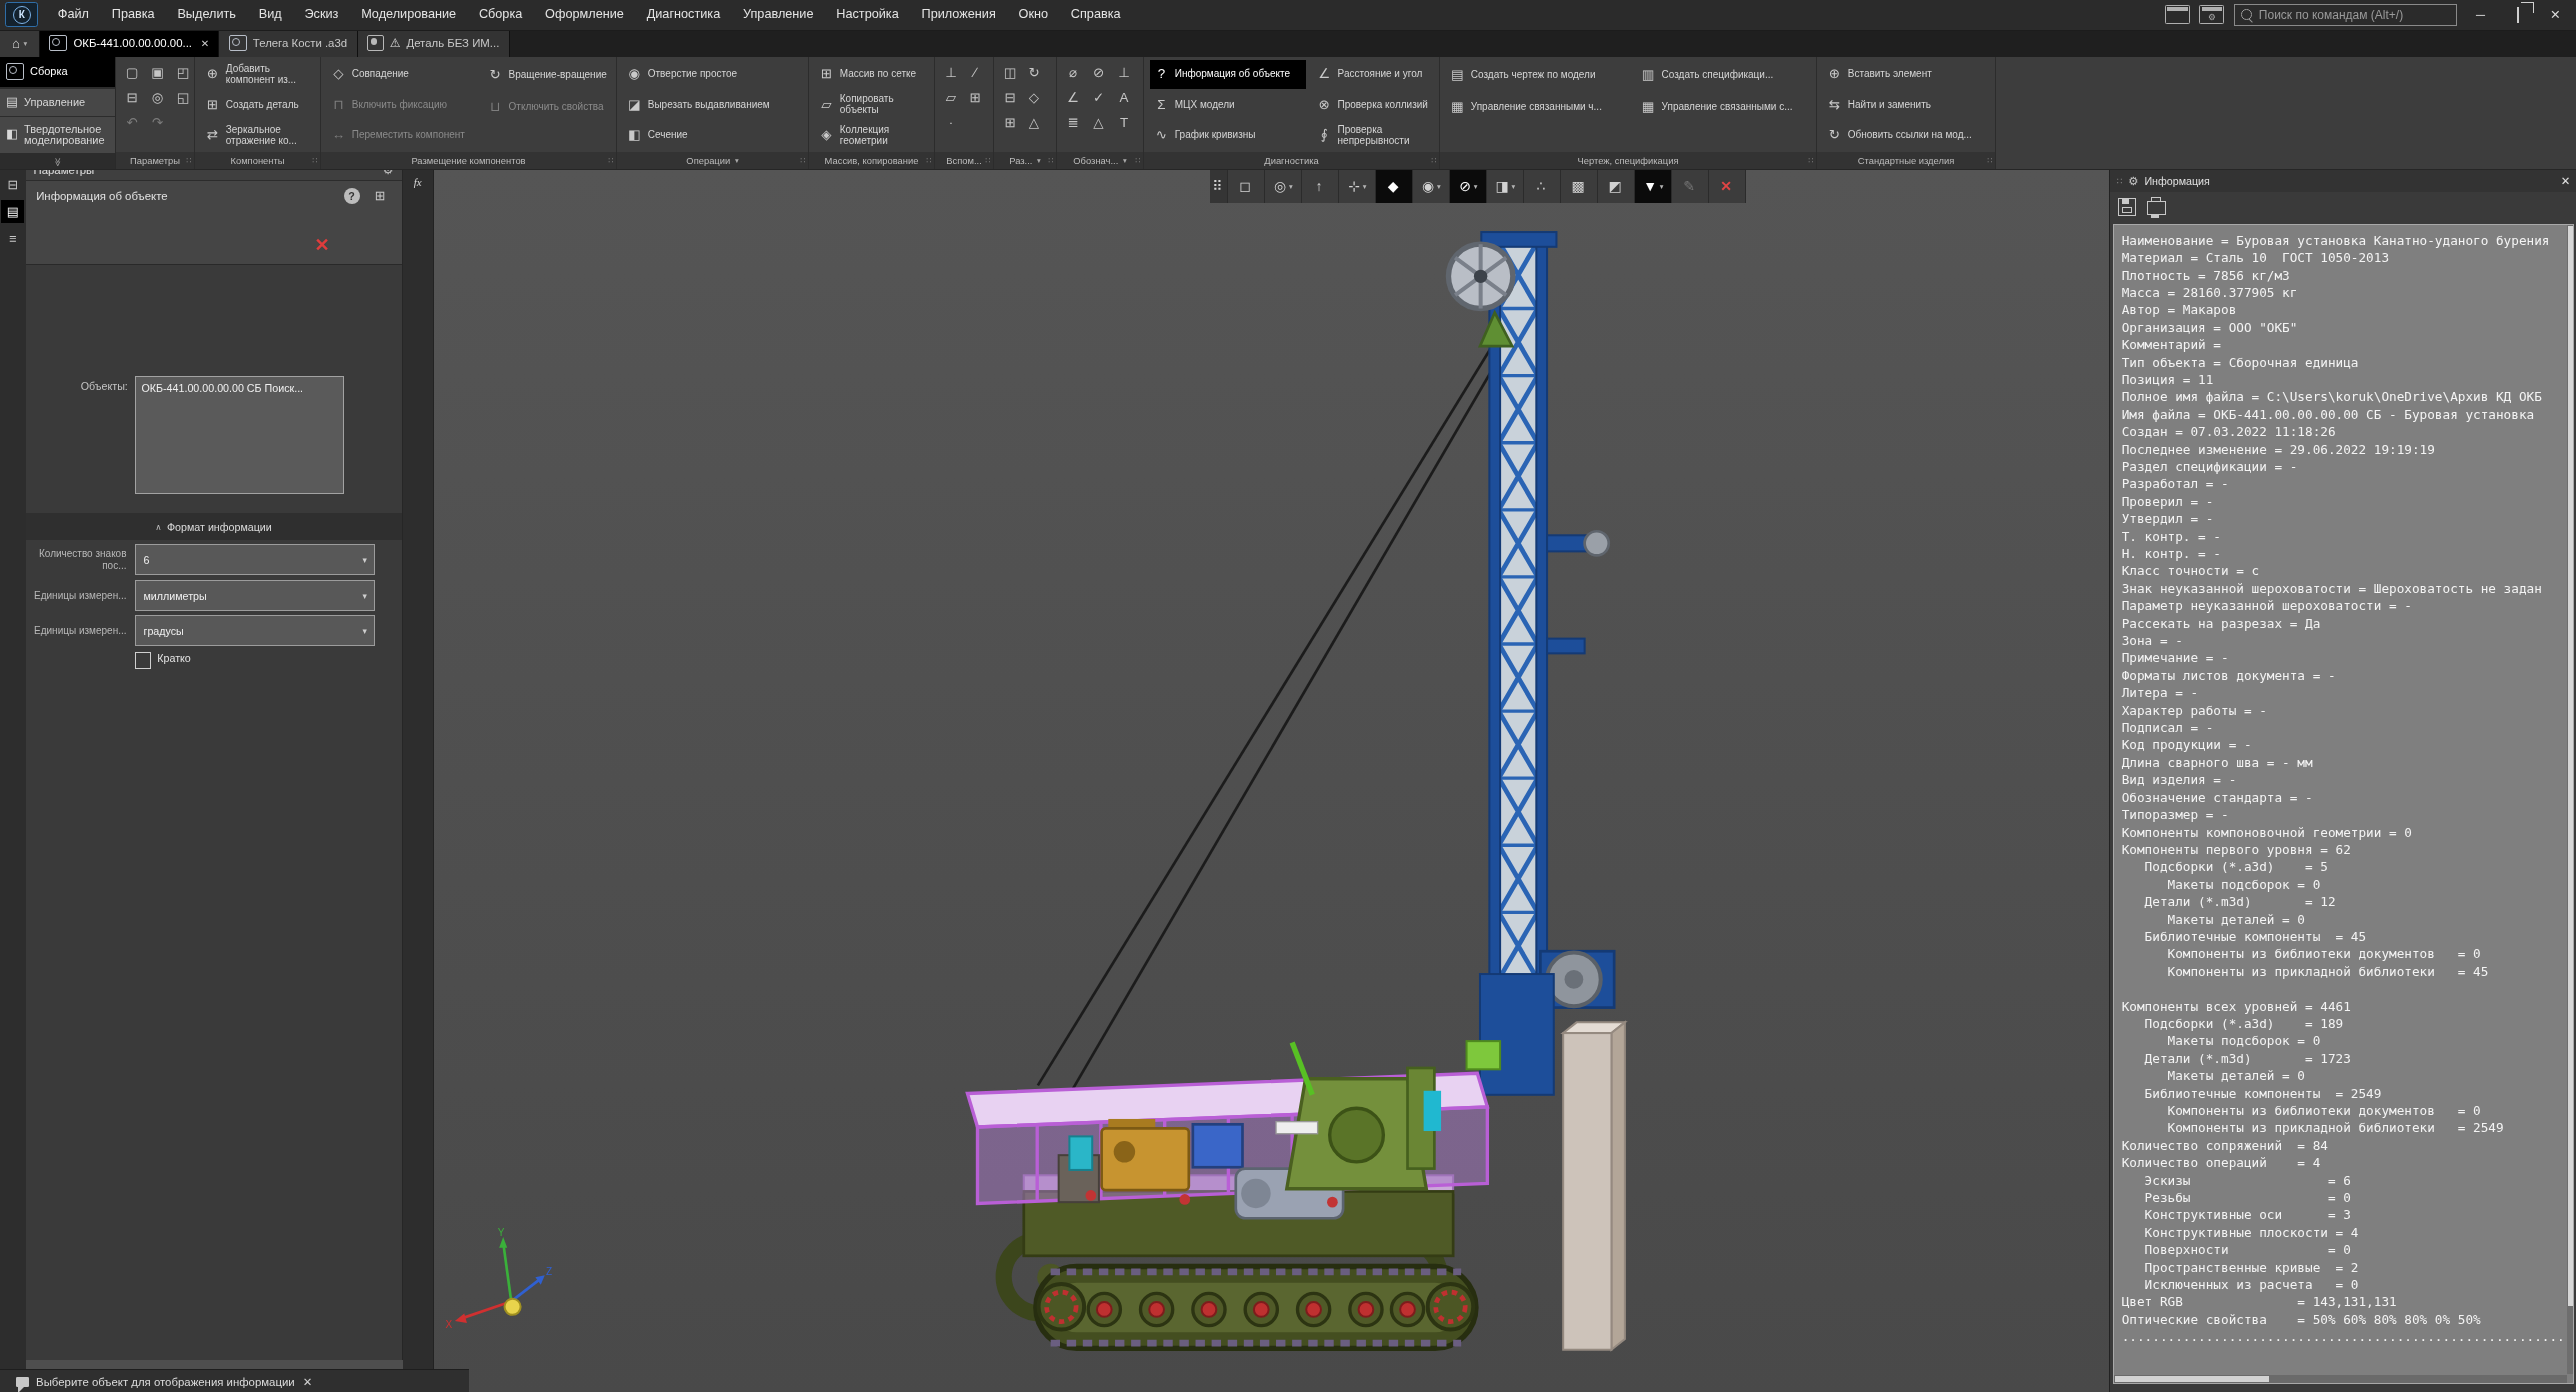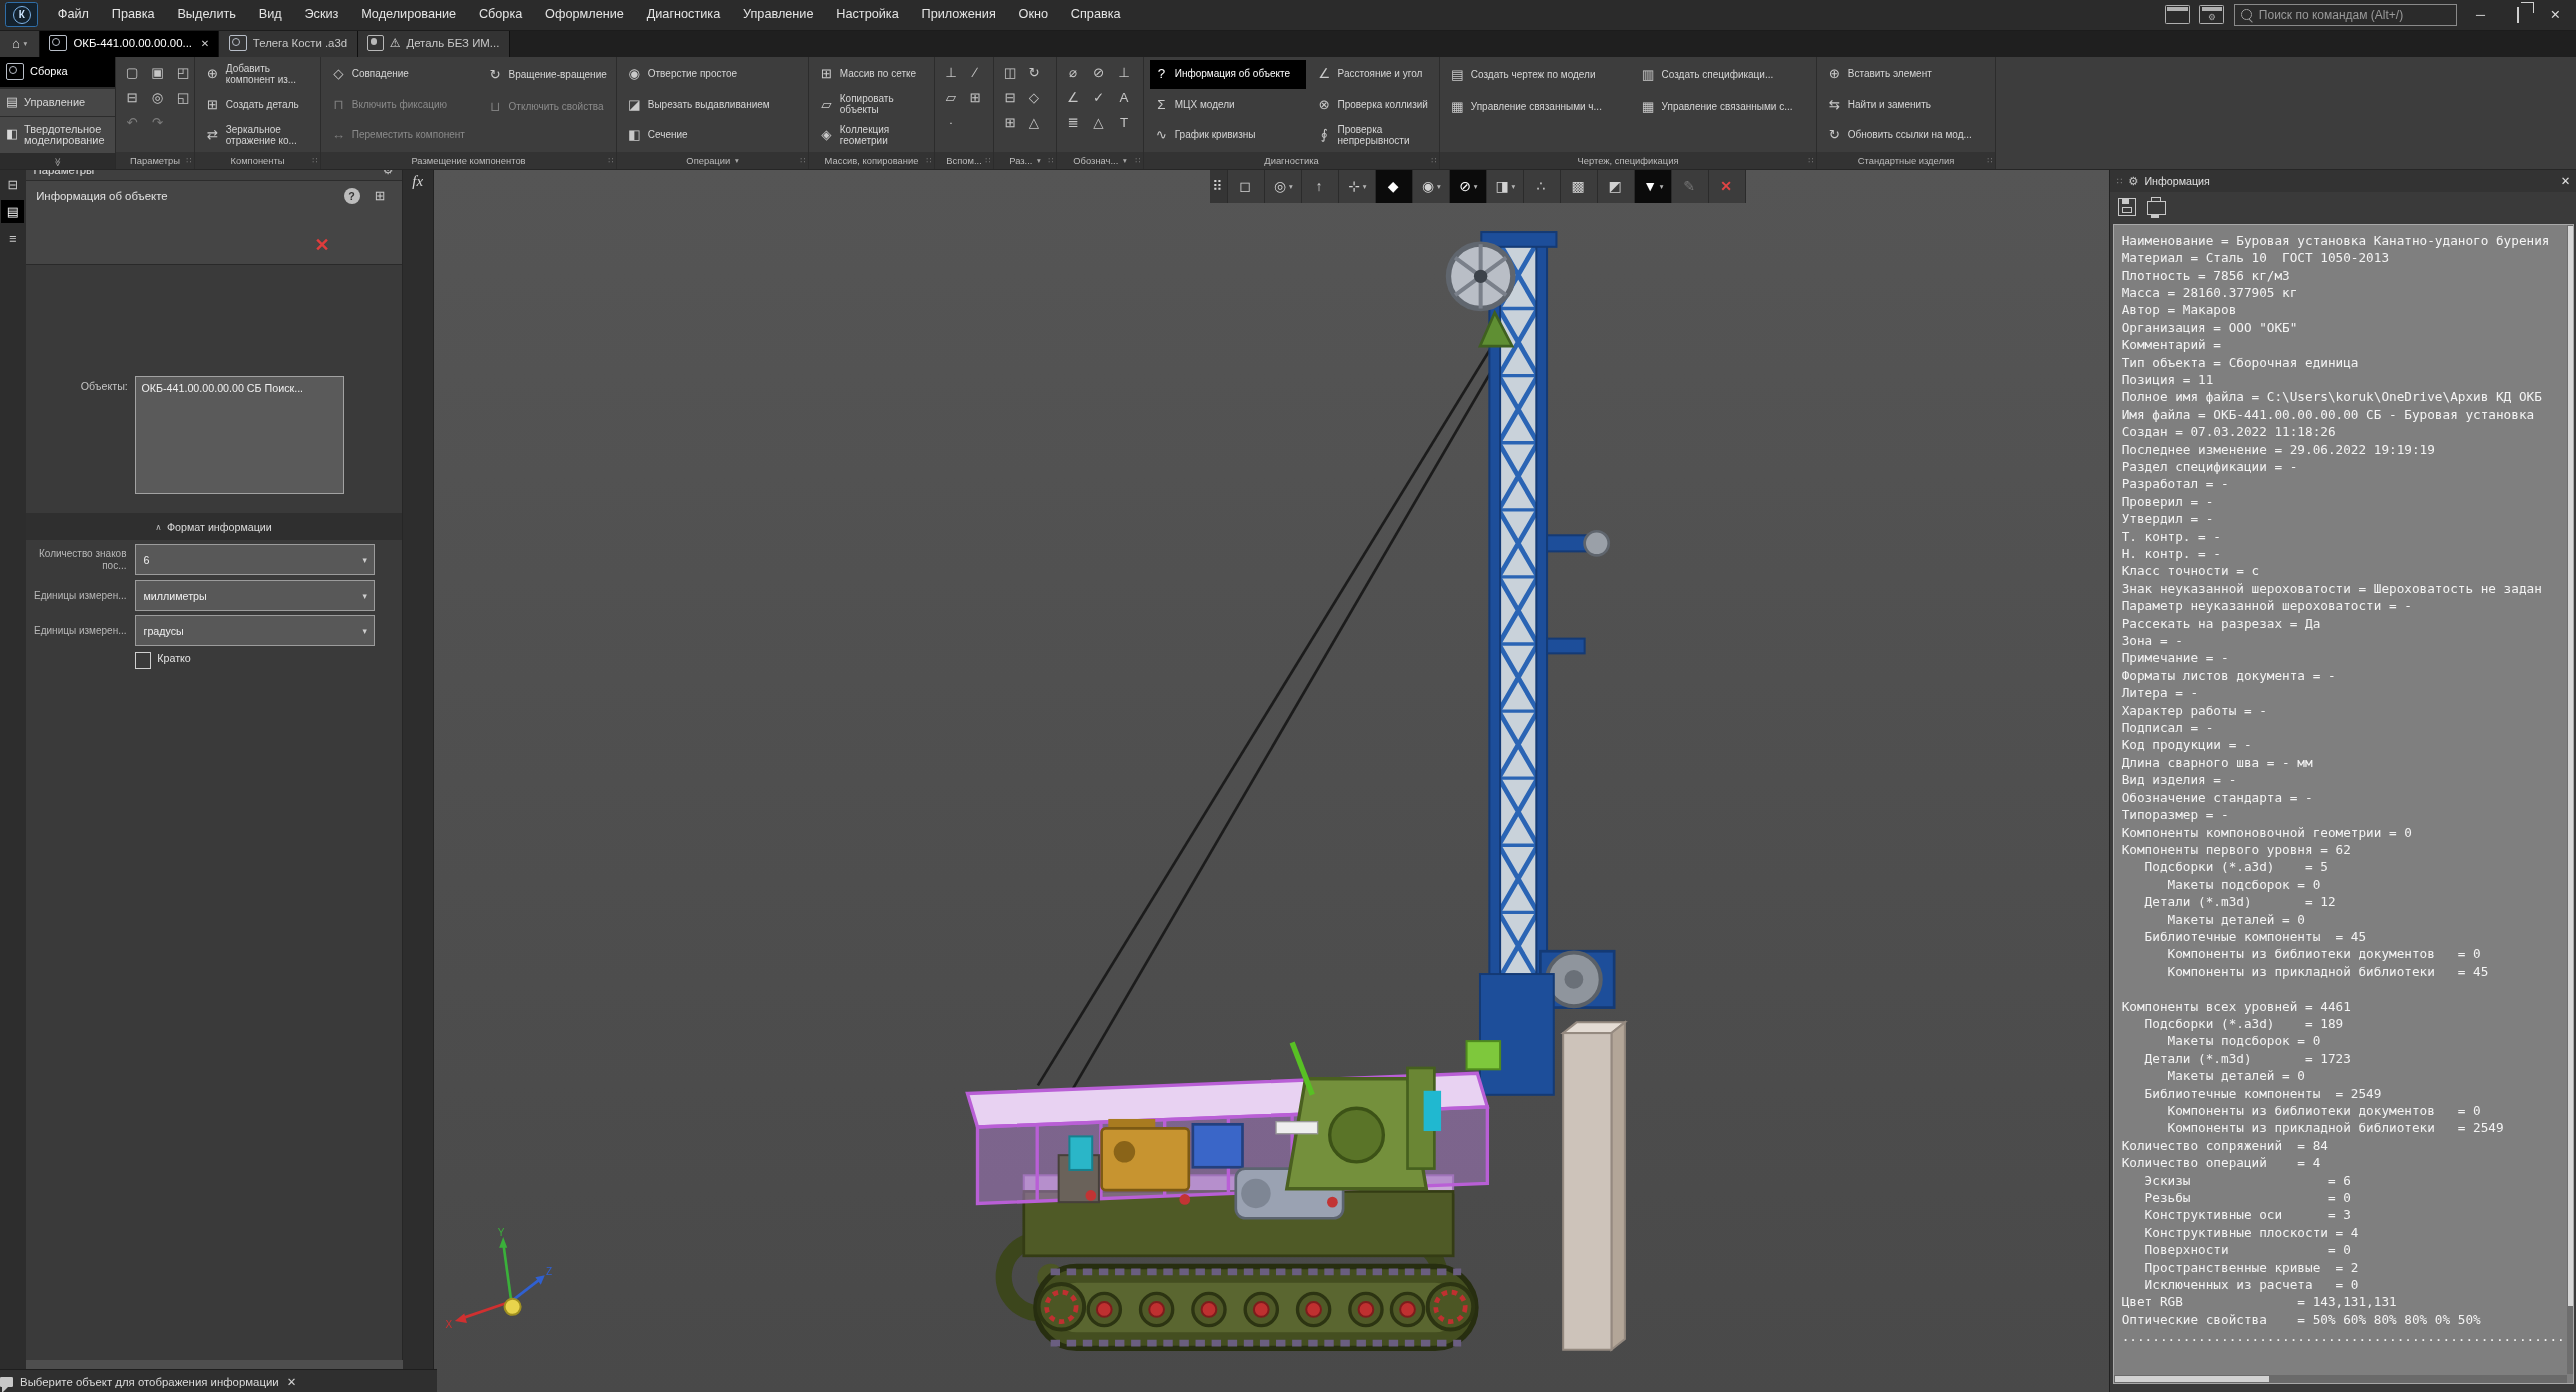--- a/index.html
+++ b/index.html
@@ -79,22 +79,22 @@
   .obj-label{position:absolute;left:1.3px;top:115px;width:101px;text-align:right;padding-right:6.7px;font-size:10.7px;color:#c4c4c4;}
   .sect{position:absolute;left:0;top:248px;width:376px;height:27px;background:#2f2f2f;display:flex;align-items:center;justify-content:center;gap:5.4px;font-size:10.7px;color:#dcdcdc;}
   .sect .chev{font-size:8.7px;color:#bbb;}
   .drow{position:absolute;left:0;width:376px;height:31px;display:flex;align-items:center;}
   .dd-box{position:absolute;left:109px;width:207px;height:29.5px;background:#585858;border:0.7px solid #9c9c9c;display:flex;align-items:center;padding:0 23px 0 8px;font-size:10.7px;color:#f0f0f0;}
   .dd-box .arr{position:absolute;right:6.7px;font-size:8.7px;color:#cfcfcf;}
   .chk{position:absolute;left:109px;top:387px;display:flex;align-items:flex-start;gap:6px;}
   .chk .box{width:14.8px;height:14.8px;border:1.3px solid #cfcfcf;background:transparent;}
   .chk .cl{font-size:10.7px;color:#e4e4e4;}
   .fxstrip{position:absolute;left:403px;top:169px;width:29.5px;height:1200px;background:#2d2d2d;z-index:20;border-right:1.3px solid #222;}
-  .fxbtn{width:29.5px;height:25.5px;display:flex;align-items:center;justify-content:center;font-size:15px;color:#d8d8d8;font-style:italic;font-family:"Liberation Serif",serif;}
-  .hintbar{position:absolute;left:0;top:1369px;width:437px;height:23.5px;background:#2f2f2f;border-top:0.7px solid #1e1e1e;display:flex;align-items:center;gap:6.7px;padding:0 0;z-index:22;}
+  .fxbtn{width:29.5px;height:25.5px;display:flex;align-items:center;justify-content:center;font-size:11px;color:#d8d8d8;font-style:italic;font-family:"Liberation Serif",serif;}
+  .hintbar{position:absolute;left:0;top:1369px;width:437px;height:23.5px;background:#2f2f2f;border-top:0.7px solid #1e1e1e;display:flex;align-items:center;gap:6.7px;padding:0 16px;z-index:22;}
   .bubble{width:13.4px;height:10px;background:#c8c8c8;border-radius:1.3px;position:relative;flex:none;}
   .bubble::after{content:"";position:absolute;left:2px;top:10px;border:3.4px solid transparent;border-top-color:#c8c8c8;border-left-color:#c8c8c8;}
   .hint-t{font-size:11.4px;color:#dcdcdc;white-space:nowrap;}
   .hint-x{font-size:11.4px;color:#cfcfcf;margin-left:1.3px;}
   
   .viewport{position:absolute;left:433px;top:169px;width:1676px;height:1223px;background:linear-gradient(#555,#494949);z-index:10;}
   .vtoolbar{position:absolute;left:777px;top:0;height:34px;display:flex;z-index:12;}
   .vbtn{min-width:36px;height:34px;background:#3c3c3c;border-right:0.7px solid #2b2b2b;display:flex;align-items:center;justify-content:center;gap:2.7px;}
   .vbtn.handle{min-width:17.4px;background:#353535;}
   .vbtn.act{background:#0b0b0b;}

